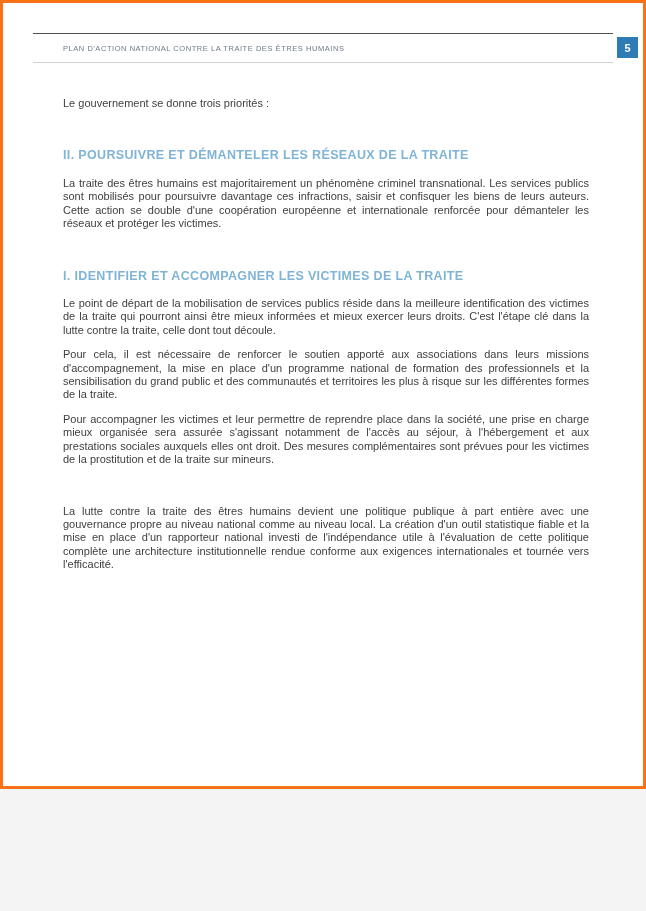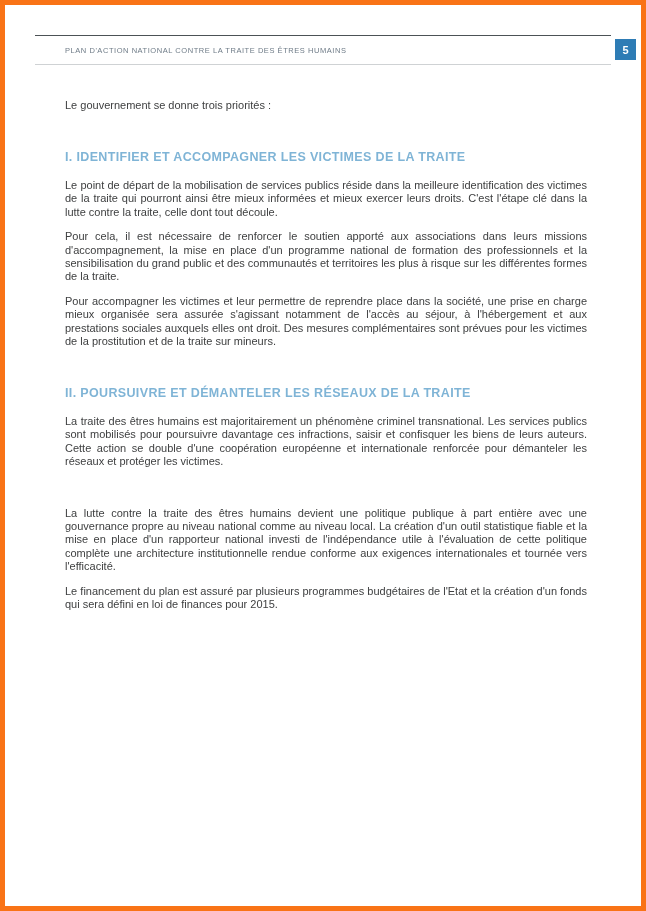--- a/index.html
+++ b/index.html
@@ -8,24 +8,24 @@
     --rule-dark: #4c5256;
     --rule-light: #cfd2d4;
     --text-color: #3f4041;
     --running-title-color: #6e7b87;
   }
   * { margin: 0; padding: 0; box-sizing: border-box; }
   html, body { background: #f4f4f4; }
   body { font-family: "Liberation Sans", sans-serif; }
   .page {
     width: 646px;
-    height: 911px;
+    height: 789px;
     margin: 0 auto;
     background: #ffffff;
-    border: 5px solid #f97316;
+    border: 3px solid #f97316;
     overflow: hidden;
     position: relative;
   }
   .page-header {
     position: relative;
     margin: 0 30px;
     padding-top: 30px;
   }
   .rule-top { border-top: 1px solid var(--rule-dark); }
   .rule-bottom { border-top: 1px solid var(--rule-light); }
@@ -93,31 +93,30 @@
     </div>
     <div class="rule rule-bottom"></div>
     <span class="page-badge">5</span>
   </header>
 
   <main class="content">
 
     <p class="intro">Le gouvernement se donne trois priorités :</p>
 
     <section class="doc-section">
+      <h2 class="section-heading">II. POURSUIVRE ET DÉMANTELER LES RÉSEAUX DE LA TRAITE</h2>
+      <p class="para">La traite des êtres humains est majoritairement un phénomène criminel transnational. Les services publics sont mobilisés pour poursuivre davantage ces infractions, saisir et confisquer les biens de leurs auteurs. Cette action se double d'une coopération européenne et internationale renforcée pour démanteler les réseaux et protéger les victimes.</p>
+    </section>
+
+    <section class="doc-section">
       <h2 class="section-heading">I. IDENTIFIER ET ACCOMPAGNER LES VICTIMES DE LA TRAITE</h2>
       <p class="para">Le point de départ de la mobilisation de services publics réside dans la meilleure identification des victimes de la traite qui pourront ainsi être mieux informées et mieux exercer leurs droits. C'est l'étape clé dans la lutte contre la traite, celle dont tout découle.</p>
       <p class="para">Pour cela, il est nécessaire de renforcer le soutien apporté aux associations dans leurs missions d'accompagnement, la mise en place d'un programme national de formation des professionnels et la sensibilisation du grand public et des communautés et territoires les plus à risque sur les différentes formes de la traite.</p>
       <p class="para">Pour accompagner les victimes et leur permettre de reprendre place dans la société, une prise en charge mieux organisée sera assurée s'agissant notamment de l'accès au séjour, à l'hébergement et aux prestations sociales auxquels elles ont droit. Des mesures complémentaires sont prévues pour les victimes de la prostitution et de la traite sur mineurs.</p>
     </section>
 
     <section class="doc-section">
-      <h2 class="section-heading">II. POURSUIVRE ET DÉMANTELER LES RÉSEAUX DE LA TRAITE</h2>
-      <p class="para">La traite des êtres humains est majoritairement un phénomène criminel transnational. Les services publics sont mobilisés pour poursuivre davantage ces infractions, saisir et confisquer les biens de leurs auteurs. Cette action se double d'une coopération européenne et internationale renforcée pour démanteler les réseaux et protéger les victimes.</p>
-    </section>
-
-    <section class="doc-section">
       <p class="para">La lutte contre la traite des êtres humains devient une politique publique à part entière avec une gouvernance propre au niveau national comme au niveau local. La création d'un outil statistique fiable et la mise en place d'un rapporteur national investi de l'indépendance utile à l'évaluation de cette politique complète une architecture institutionnelle rendue conforme aux exigences internationales et tournée vers l'efficacité.</p>
-      <p class="para">Le financement du plan est assuré par plusieurs programmes budgétaires de l'Etat et la création d'un fonds qui sera défini en loi de finances pour 2015.</p>
     </section>
 
   </main>
 
 </div>
 
 </body></html>

